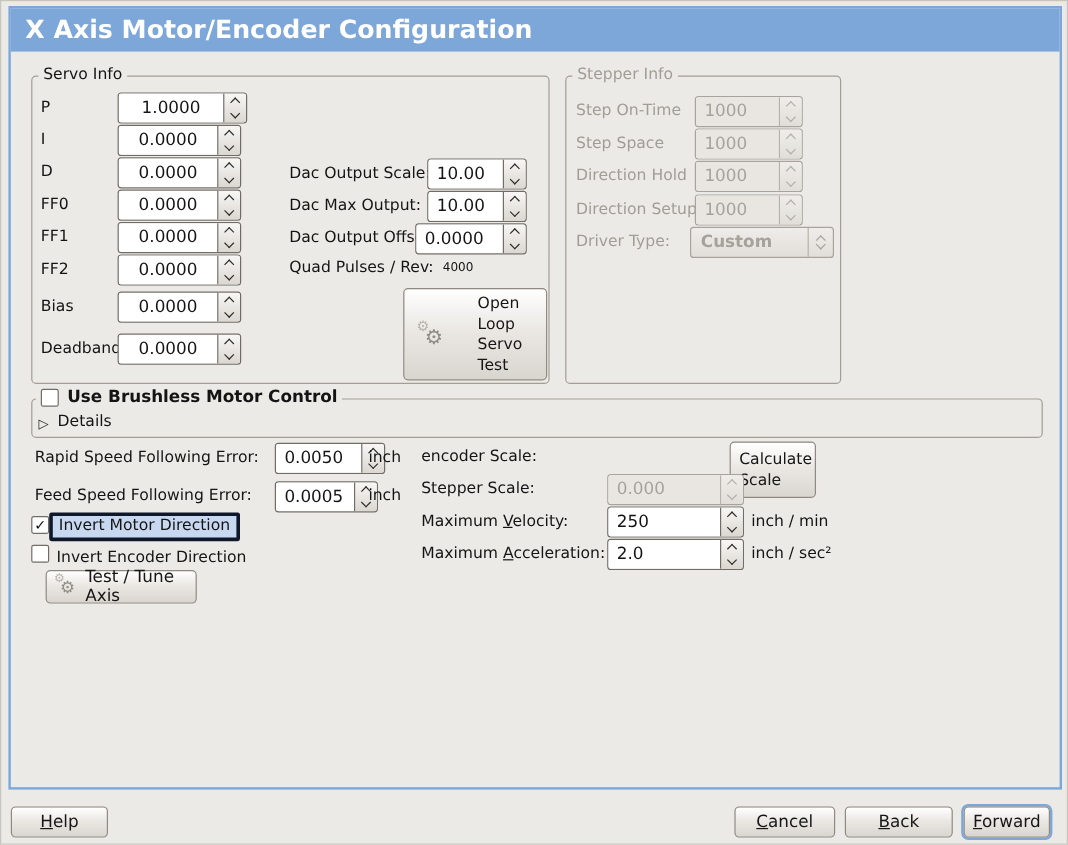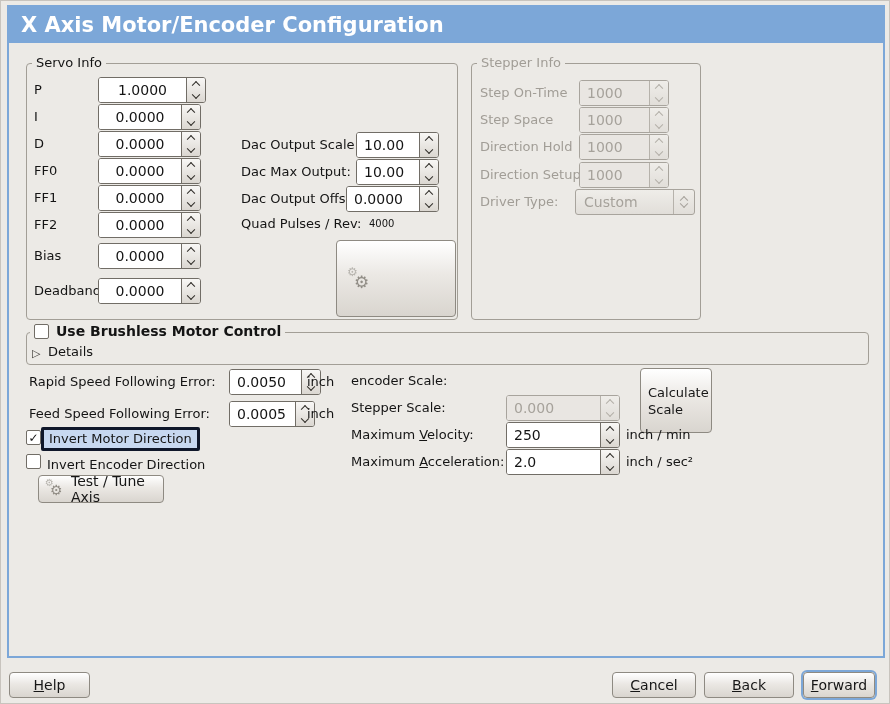--- a/index.html
+++ b/index.html
@@ -25,21 +25,21 @@
   .sbtn::before{content:"";position:absolute;left:50%;top:50%;width:5px;height:5px;border-left:1.7px solid #2f2c28;border-top:1.7px solid #2f2c28;}
   .sbtn.up::before{transform:translate(-50%,-28%) rotate(45deg);}
   .sbtn.dn::before{transform:translate(-50%,-72%) rotate(225deg);}
   .spinbox.disabled{border-color:#a8a49d;}
   .spinbox.disabled .val{background:#e9e6e2;color:#a6a29b;}
   .spinbox.disabled .spin{border-left-color:#b6b2ab;background:linear-gradient(to bottom,#efede9,#e1ded9);}
   .spinbox.disabled .sbtn::before{border-color:#b3afa8;}
   
   .combo{position:absolute;height:26px;display:flex;border:1px solid #a8a49d;border-radius:3px;box-sizing:border-box;
     background:linear-gradient(to bottom,#efede9,#e1ded9);color:#a6a29b;}
-  .combo .ctext{flex:1;display:flex;align-items:center;padding:0 8px;font-size:14px;}
+  .combo .ctext{flex:1;display:flex;align-items:center;padding:0 8px;font-size:14px;font-weight:bold;}
   .combo .carr{width:20px;position:relative;border-left:1px solid #b6b2ab;}
   .combo .carr::before,.combo .carr::after{content:"";position:absolute;left:50%;width:5px;height:5px;border-left:1.6px solid #a6a29b;border-top:1.6px solid #a6a29b;}
   .combo .carr::before{top:36%;transform:translate(-50%,-30%) rotate(45deg);}
   .combo .carr::after{top:64%;transform:translate(-50%,-70%) rotate(225deg);}
   
   .gbtn{position:absolute;border:1px solid #8e8a82;border-radius:4px;box-sizing:border-box;
     background:linear-gradient(to bottom,#ffffff,#ebe8e4 45%,#d9d5cf);
     display:flex;align-items:center;justify-content:center;font-size:14px;color:#161616;}
   .gbtn.focus{box-shadow:0 0 0 2px #7ca7d8;}
   
@@ -159,20 +159,26 @@
   </div>
 
   <span class="lbl" style="left:240px;top:215px">Quad Pulses / Rev:</span>
   <span class="lbl" style="left:368px;top:215px;font-size:10px">4000</span>
 
   <div class="gbtn" style="left:335px;top:239px;width:120px;height:77px">
     <div class="gears" style="left:10px;top:24px;width:30px;height:30px">
       <span class="g1" style="left:0;top:0;font-size:12px">⚙</span>
       <span class="g2" style="left:7px;top:7px;font-size:17px">⚙</span>
     </div>
+    <div style="position:absolute;left:61px;top:4px;line-height:17px;text-align:left;font-size:13px">
+      <div>Open</div>
+      <div>Loop</div>
+      <div>Servo</div>
+      <div>Test</div>
+    </div>
   </div>
 
   <div class="frame" style="left:470px;top:62px;width:228px;height:255px"></div>
   <span class="legend dis" style="left:476px;top:54px">Stepper Info</span>
 
   <span class="lbl dis" style="left:479px;top:84px">Step On-Time</span>
   <span class="lbl dis" style="left:479px;top:111px">Step Space</span>
   <span class="lbl dis" style="left:479px;top:138px">Direction Hold</span>
   <span class="lbl dis" style="left:479px;top:166px">Direction Setup</span>
 
@@ -233,21 +239,21 @@
   <div class="spinbox" style="left:228px;top:400px;width:86px">
     <div class="val">0.0005</div>
     <div class="spin">
         <div class="sbtn up"></div>
         <div class="sbtn dn"></div>
       </div>
   </div>
   <span class="lbl" style="left:306px;top:405px">inch</span>
 
   <span class="lbl" style="left:350px;top:372px">encoder Scale:</span>
-  <div class="gbtn" style="left:639px;top:367px;width:72px;height:65px;justify-content:flex-start">
+  <div class="gbtn" style="left:607px;top:367px;width:72px;height:47px;justify-content:flex-start">
     <div style="padding-left:7px;line-height:17px;text-align:left;font-size:13px">
       <div>Calculate</div>
       <div>Scale</div>
     </div>
   </div>
 
   <span class="lbl" style="left:350px;top:399px">Stepper Scale:</span>
   <div class="spinbox disabled" style="left:505px;top:394px;width:114px">
     <div class="val">0.000</div>
     <div class="spin">

